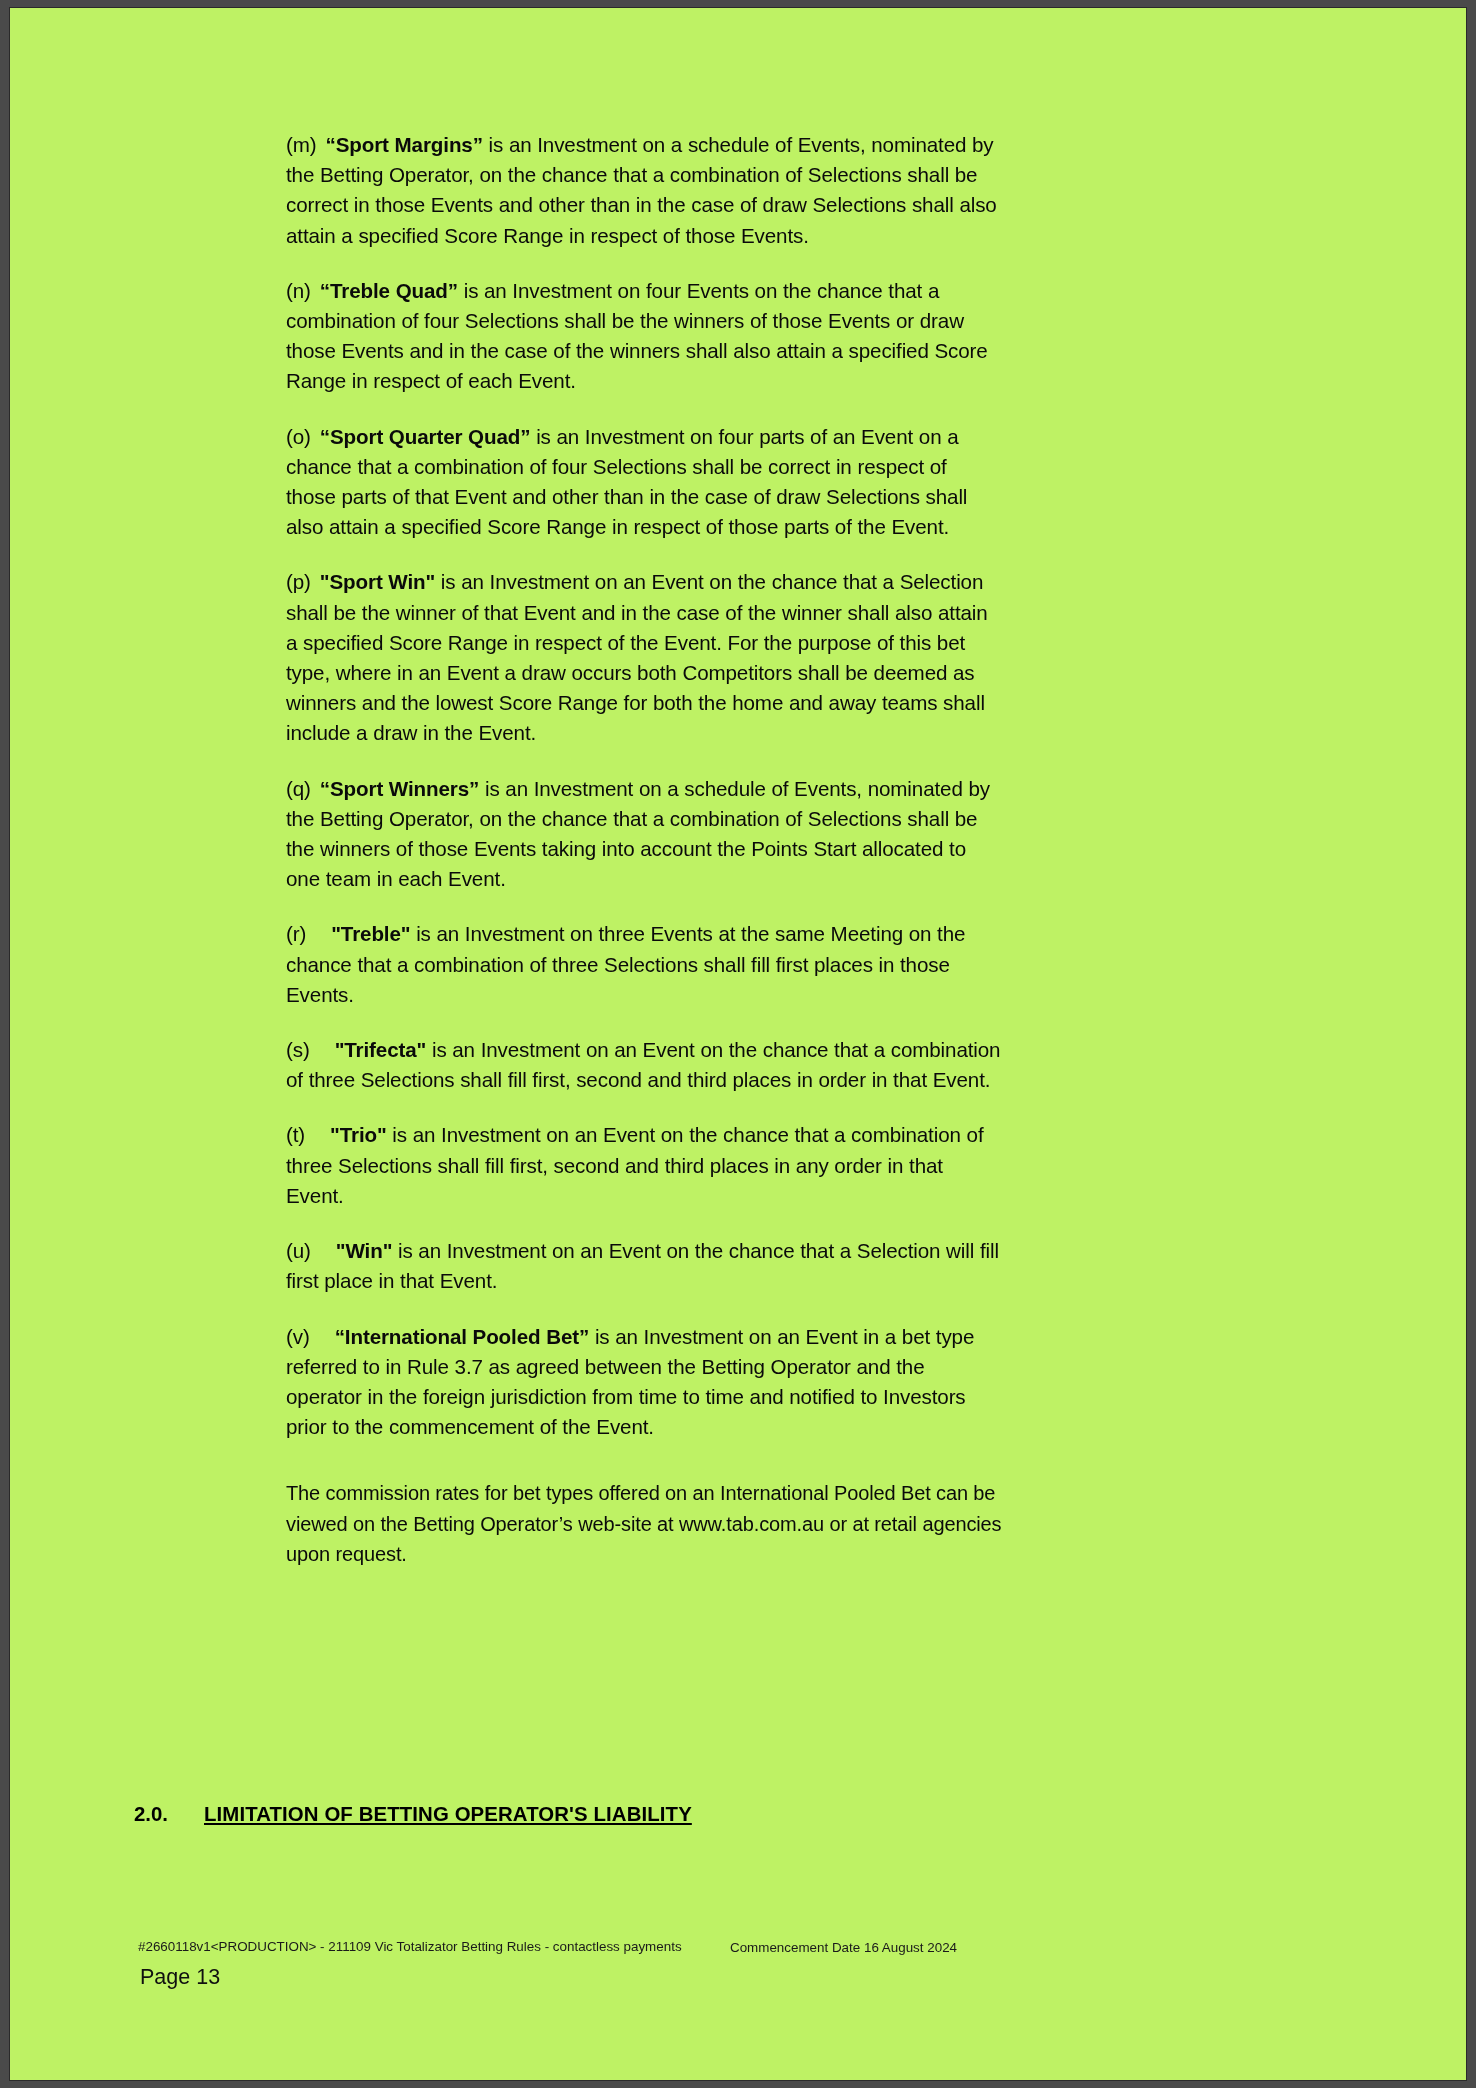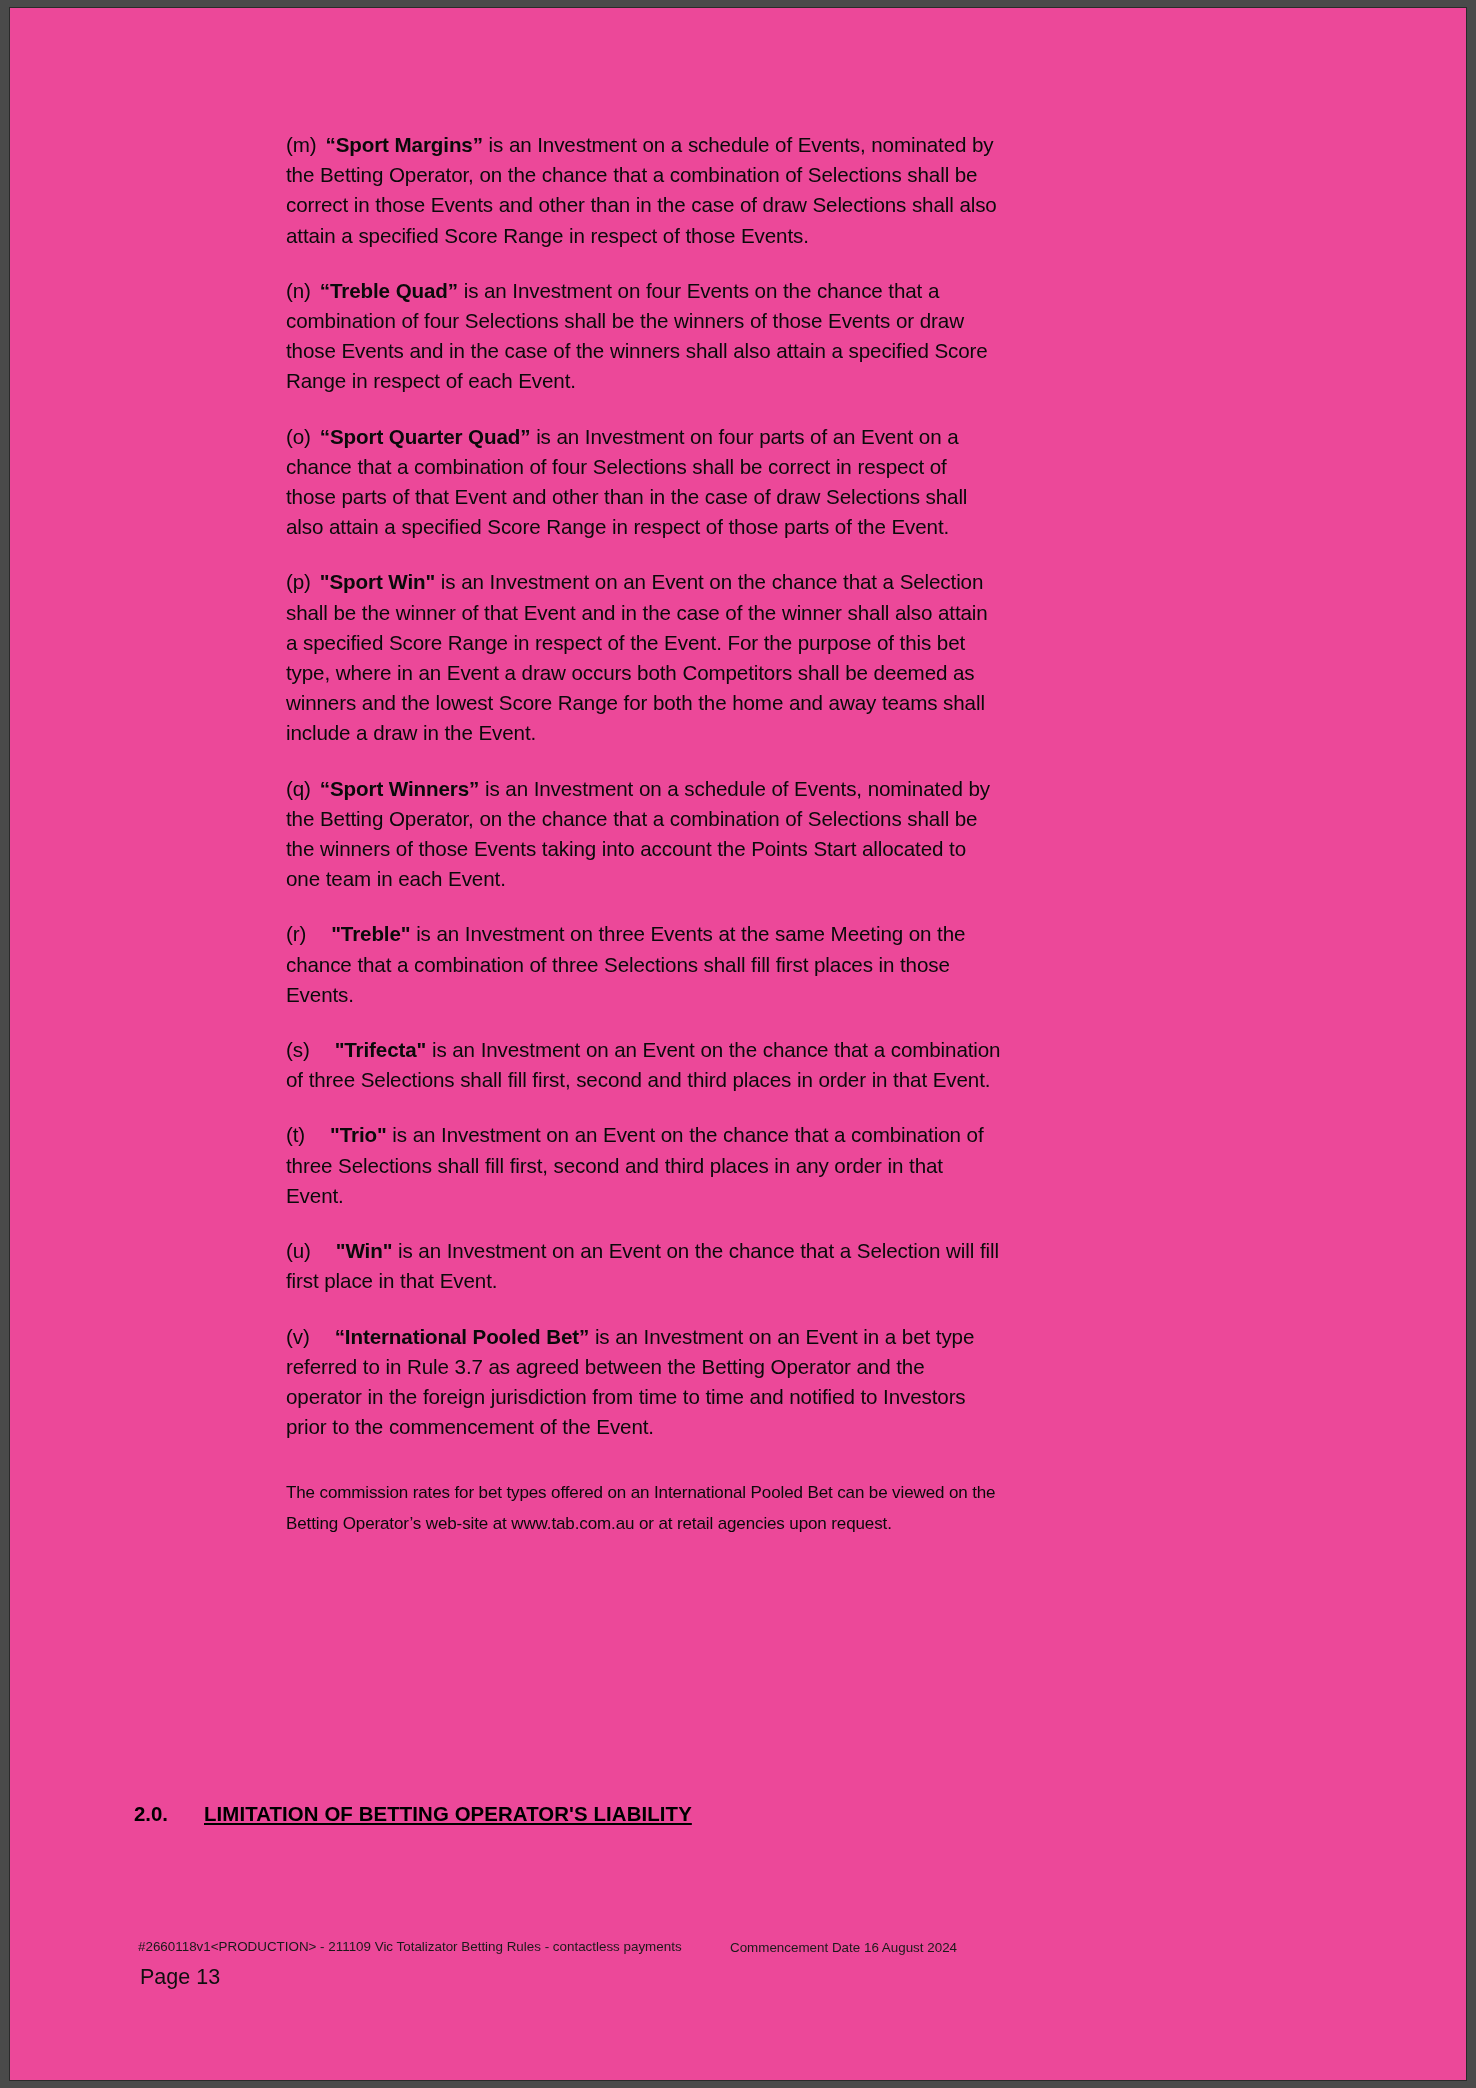--- a/index.html
+++ b/index.html
@@ -17,21 +17,21 @@
     height: 2088px;
     background: #8a8a8a;
     overflow: hidden;
   }
   .page-sheet {
     position: absolute;
     left: 10px;
     top: 8px;
     width: 1456px;
     height: 2072px;
-    background: #ec4899;
+    background: #bef264;
     box-shadow: 0 0 0 1px #2a2a2a;
   }
   
   .scan-edge-top {
     position: absolute; left: 0; top: 0; width: 1476px; height: 8px;
     background: #4a4a4a;
   }
   .scan-edge-left {
     position: absolute; left: 0; top: 0; width: 10px; height: 2088px;
     background: #4a4a4a;
@@ -69,21 +69,21 @@
   .clause .term {
     font-weight: bold;
   }
   .gap-sm { display: inline-block; width: 9px; }
   .gap-lg { display: inline-block; width: 25px; }
 
   .plain-para {
     margin: 0;
     padding-top: 11px;
     font-family: "Liberation Sans", sans-serif;
-    font-size: 17px;
+    font-size: 20px;
     line-height: 30.2px;
     color: #0a0a0a;
     letter-spacing: -0.12px;
   }
 
   .section-heading {
     position: absolute;
     left: 124px;
     top: 1793px;
     width: 900px;

